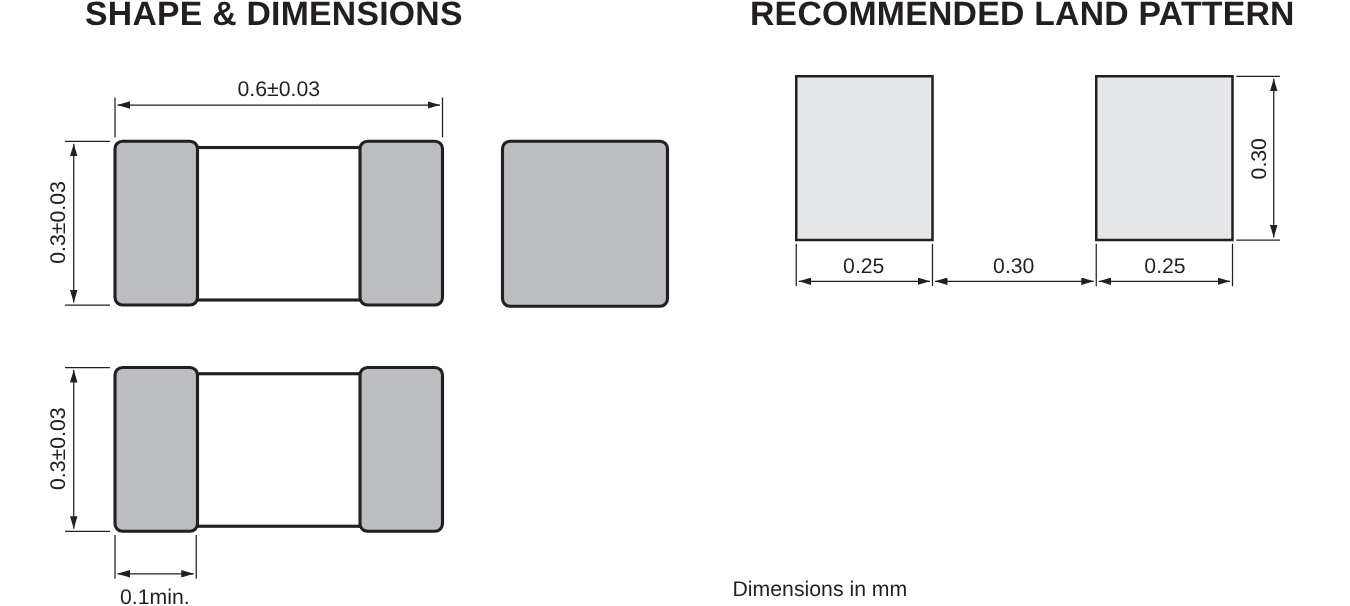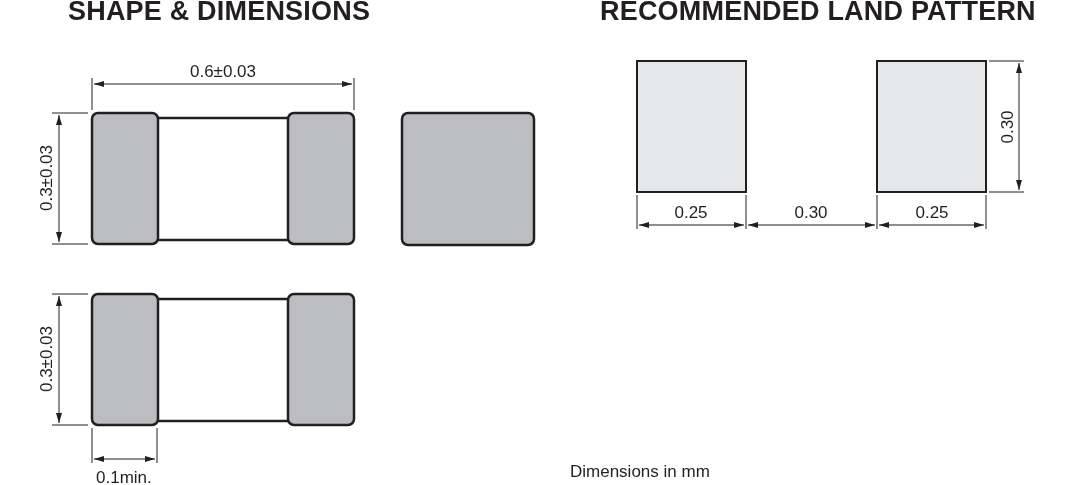--- a/index.html
+++ b/index.html
@@ -2,21 +2,21 @@
 <html><head>
   <meta charset="utf-8">
   <style>
     html, body { margin: 0; padding: 0; background: #ffffff; }
     body { width: 1080px; height: 485px; position: relative; overflow: hidden; font-family: "Liberation Sans", sans-serif; color: #231f20; }
     .title { position: absolute; top: -4px; font-weight: bold; font-size: 27px; letter-spacing: 0.2px; color: #231f20; white-space: nowrap; }
     #title-left { left: 68px; }
     #title-right { left: 600px; }
     svg { position: absolute; left: 0; top: 0; }
     .dimtext { font-family: "Liberation Sans", sans-serif; font-size: 17px; fill: #231f20; }
-    .note { position: absolute; left: 570px; top: 462px; font-size: 17px; color: #231f20; }
+    .note { position: absolute; left: 586px; top: 462px; font-size: 17px; color: #231f20; }
   </style>
 </head>
 <body>
 
 <div class="title" id="title-left">SHAPE &amp; DIMENSIONS</div>
 <div class="title" id="title-right">RECOMMENDED LAND PATTERN</div>
 
 <svg width="1080" height="485" viewBox="0 0 1080 485">
   <defs>
     <marker id="arr" viewBox="0 0 10 6" refX="10" refY="3" markerWidth="10" markerHeight="6" orient="auto-start-reverse" markerUnits="userSpaceOnUse">

